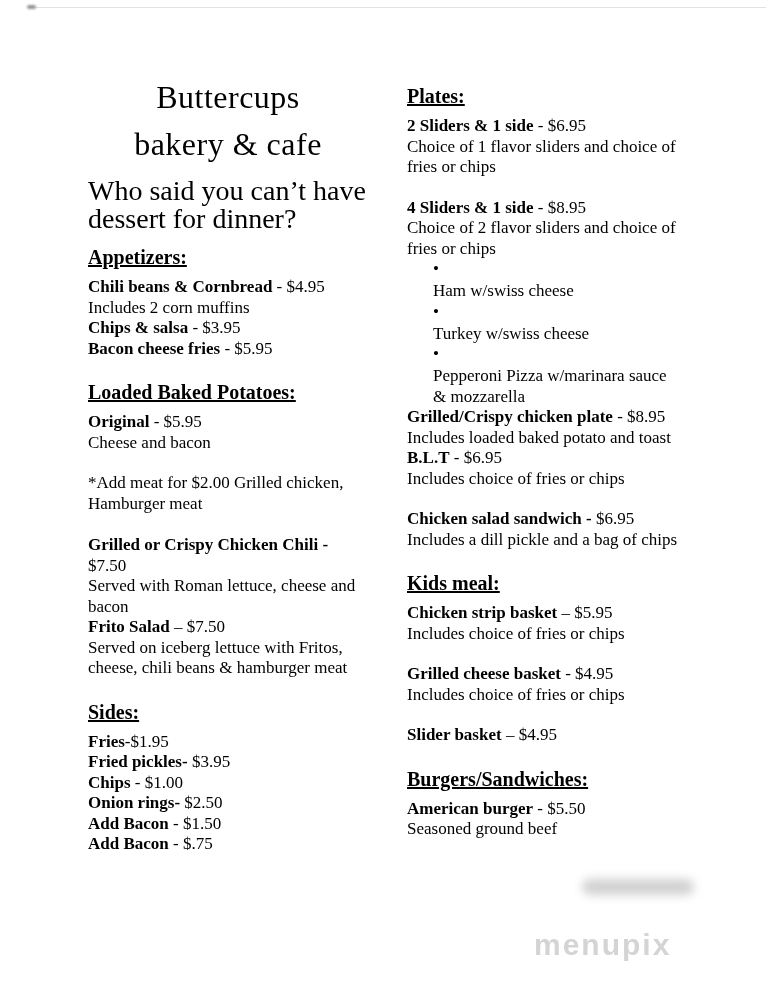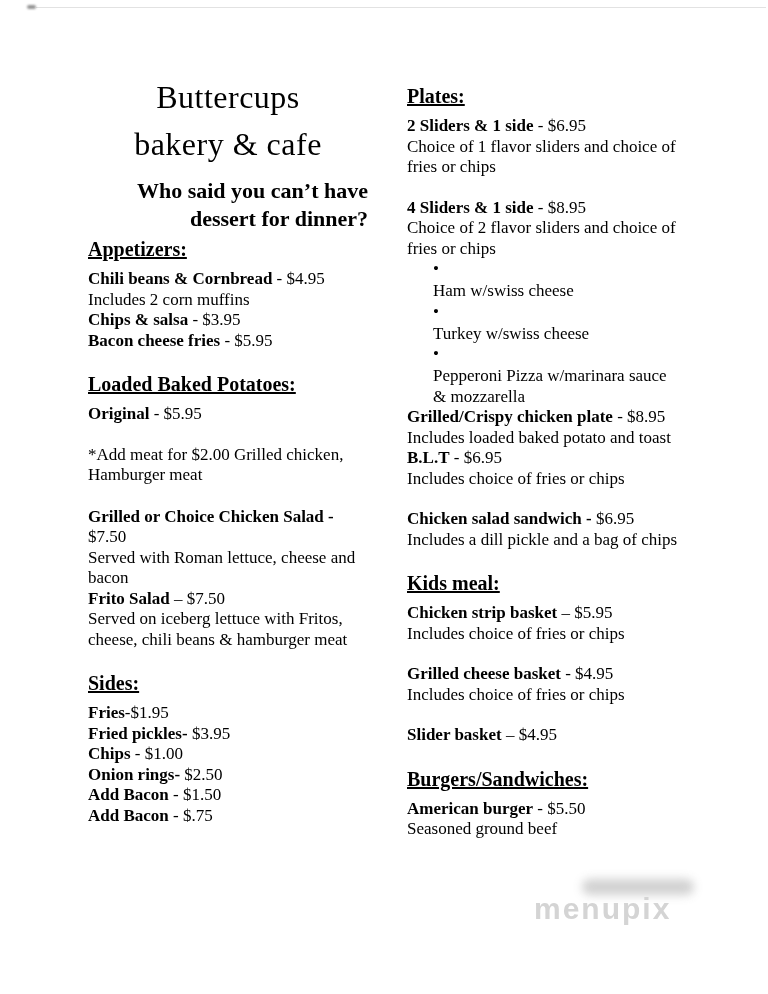--- a/index.html
+++ b/index.html
@@ -15,23 +15,23 @@
   
   .scan-line { position: absolute; left: 36px; top: 7px; width: 730px; height: 1px; background: #e2e2e2; }
   .scan-speck { position: absolute; left: 27px; top: 5px; width: 9px; height: 4px; background: #7a7a7a; border-radius: 2px; filter: blur(1px); opacity: .8; }
 
   
   .col { position: absolute; }
   .col-left  { left: 88px;  top: 74px; width: 280px; }
   .col-right { left: 407px; top: 84px; width: 276px; }
 
   
-  .header-block { margin-bottom: 4px; }
+  .header-block { margin-bottom: 12px; }
   .menu-title { text-align: center; font-size: 32px; line-height: 47px; letter-spacing: .5px; }
-  .tagline { text-align: right; font-size: 22px; line-height: 28px; margin-top: 9px; font-weight: bold; }
+  .tagline { text-align: left; font-size: 28px; line-height: 28px; margin-top: 9px; }
 
   
   .menu-section { margin-bottom: 21px; }
   .section-heading {
     font-weight: bold; text-decoration: underline;
     font-size: 20px; line-height: 24px; margin-bottom: 8px;
   }
   .line { font-size: 17px; line-height: 20.5px; }
   .item-name { font-weight: bold; }
   .gap { height: 20px; }
@@ -41,21 +41,21 @@
   .bullet-dot { flex: 0 0 22px; width: 22px; }
   .bullet-dot::before { content: "•"; }
   .bullet-text { flex: 1 1 auto; }
 
   
   .smudge {
     position: absolute; left: 582px; top: 879px; width: 112px; height: 16px;
     background: #9a9a9a; opacity: .45; filter: blur(5px); border-radius: 8px;
   }
   .watermark {
-    position: absolute; left: 534px; top: 892px;
+    position: absolute; left: 534px; top: 928px;
     font-family: "Liberation Sans", "DejaVu Sans", sans-serif;
     font-size: 30px; font-weight: bold; letter-spacing: 2px;
     color: #d4d4d4; user-select: none;
   }
 </style>
 </head>
 <body>
 
 <div class="page">
   <div class="scan-line"></div>
@@ -76,25 +76,26 @@
         <section class="menu-section">
           <div class="section-heading">Appetizers:</div>
           <div class="line"><b class="item-name">Chili beans &amp; Cornbread</b><span class="item-price"> - $4.95</span></div>
           <div class="line desc">Includes 2 corn muffins</div>
           <div class="line"><b class="item-name">Chips &amp; salsa</b><span class="item-price"> - $3.95</span></div>
           <div class="line"><b class="item-name">Bacon cheese fries</b><span class="item-price"> - $5.95</span></div>
         </section>
         <section class="menu-section">
           <div class="section-heading">Loaded Baked Potatoes:</div>
           <div class="line"><b class="item-name">Original</b><span class="item-price"> - $5.95</span></div>
+          <div class="line desc">Cheese and bacon</div>
           <div class="gap"></div>
           <div class="line desc">*Add meat for $2.00 Grilled chicken, Hamburger meat</div>
         </section>
         <section class="menu-section">
-          <div class="line"><b class="item-name">Grilled or Choice Chicken Salad -</b><span class="item-price"> $7.50</span></div>
+          <div class="line"><b class="item-name">Grilled or Crispy Chicken Chili -</b><span class="item-price"> $7.50</span></div>
           <div class="line desc">Served with Roman lettuce, cheese and bacon</div>
           <div class="line"><b class="item-name">Frito Salad</b><span class="item-price"> – $7.50</span></div>
           <div class="line desc">Served on iceberg lettuce with Fritos, cheese, chili beans &amp; hamburger meat</div>
         </section>
         <section class="menu-section">
           <div class="section-heading">Sides:</div>
           <div class="line"><b class="item-name">Fries</b><span class="item-price">-$1.95</span></div>
           <div class="line"><b class="item-name">Fried pickles-</b><span class="item-price"> $3.95</span></div>
           <div class="line"><b class="item-name">Chips</b><span class="item-price"> - $1.00</span></div>
           <div class="line"><b class="item-name">Onion rings-</b><span class="item-price"> $2.50</span></div>

